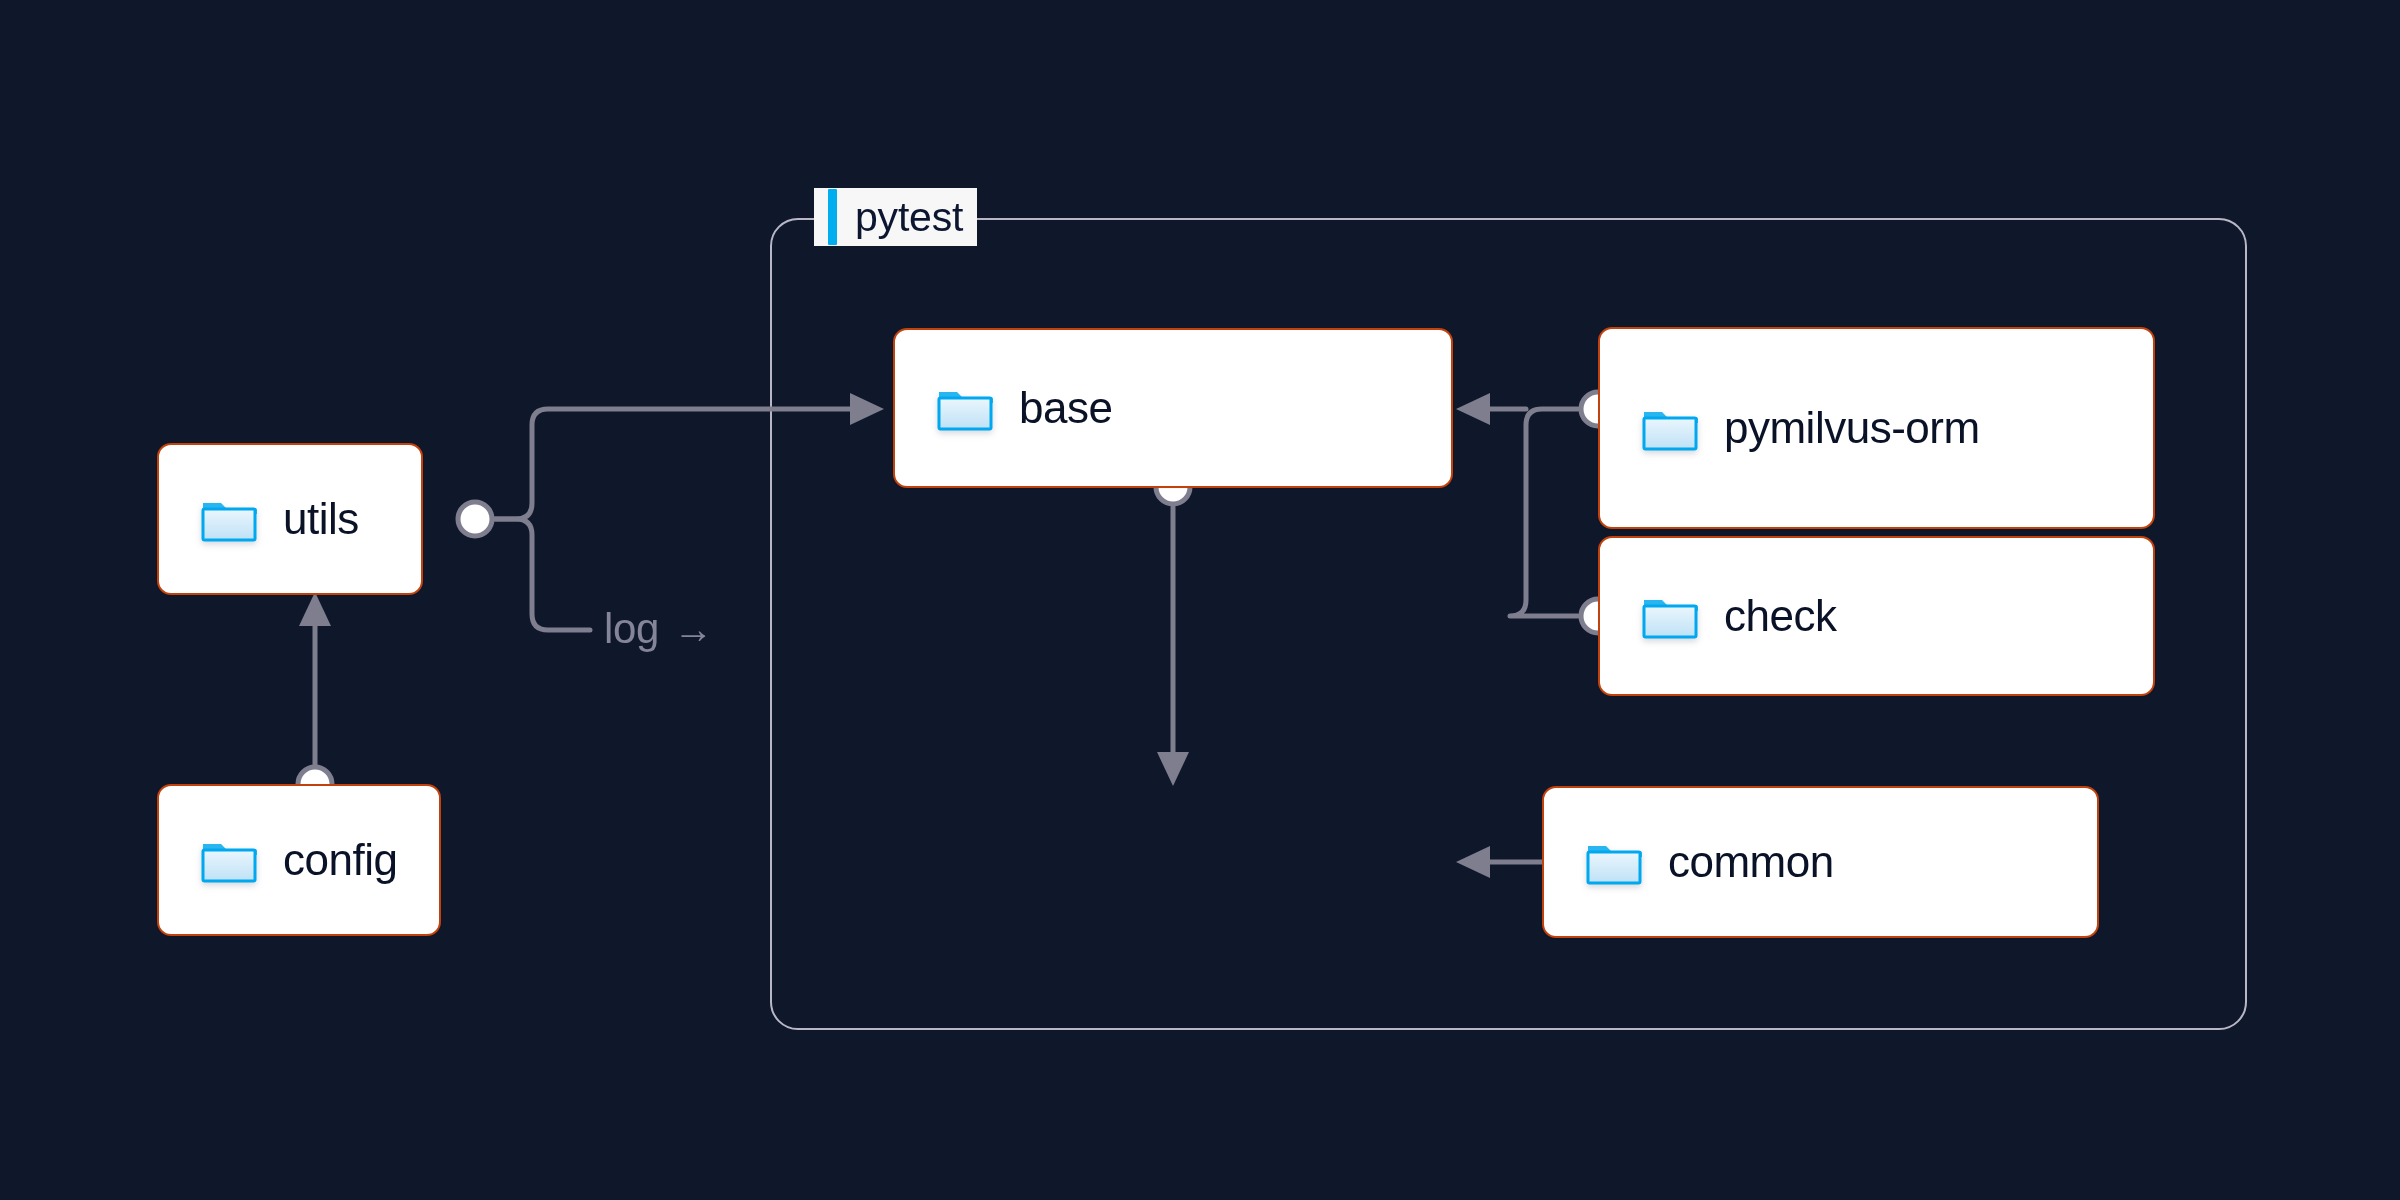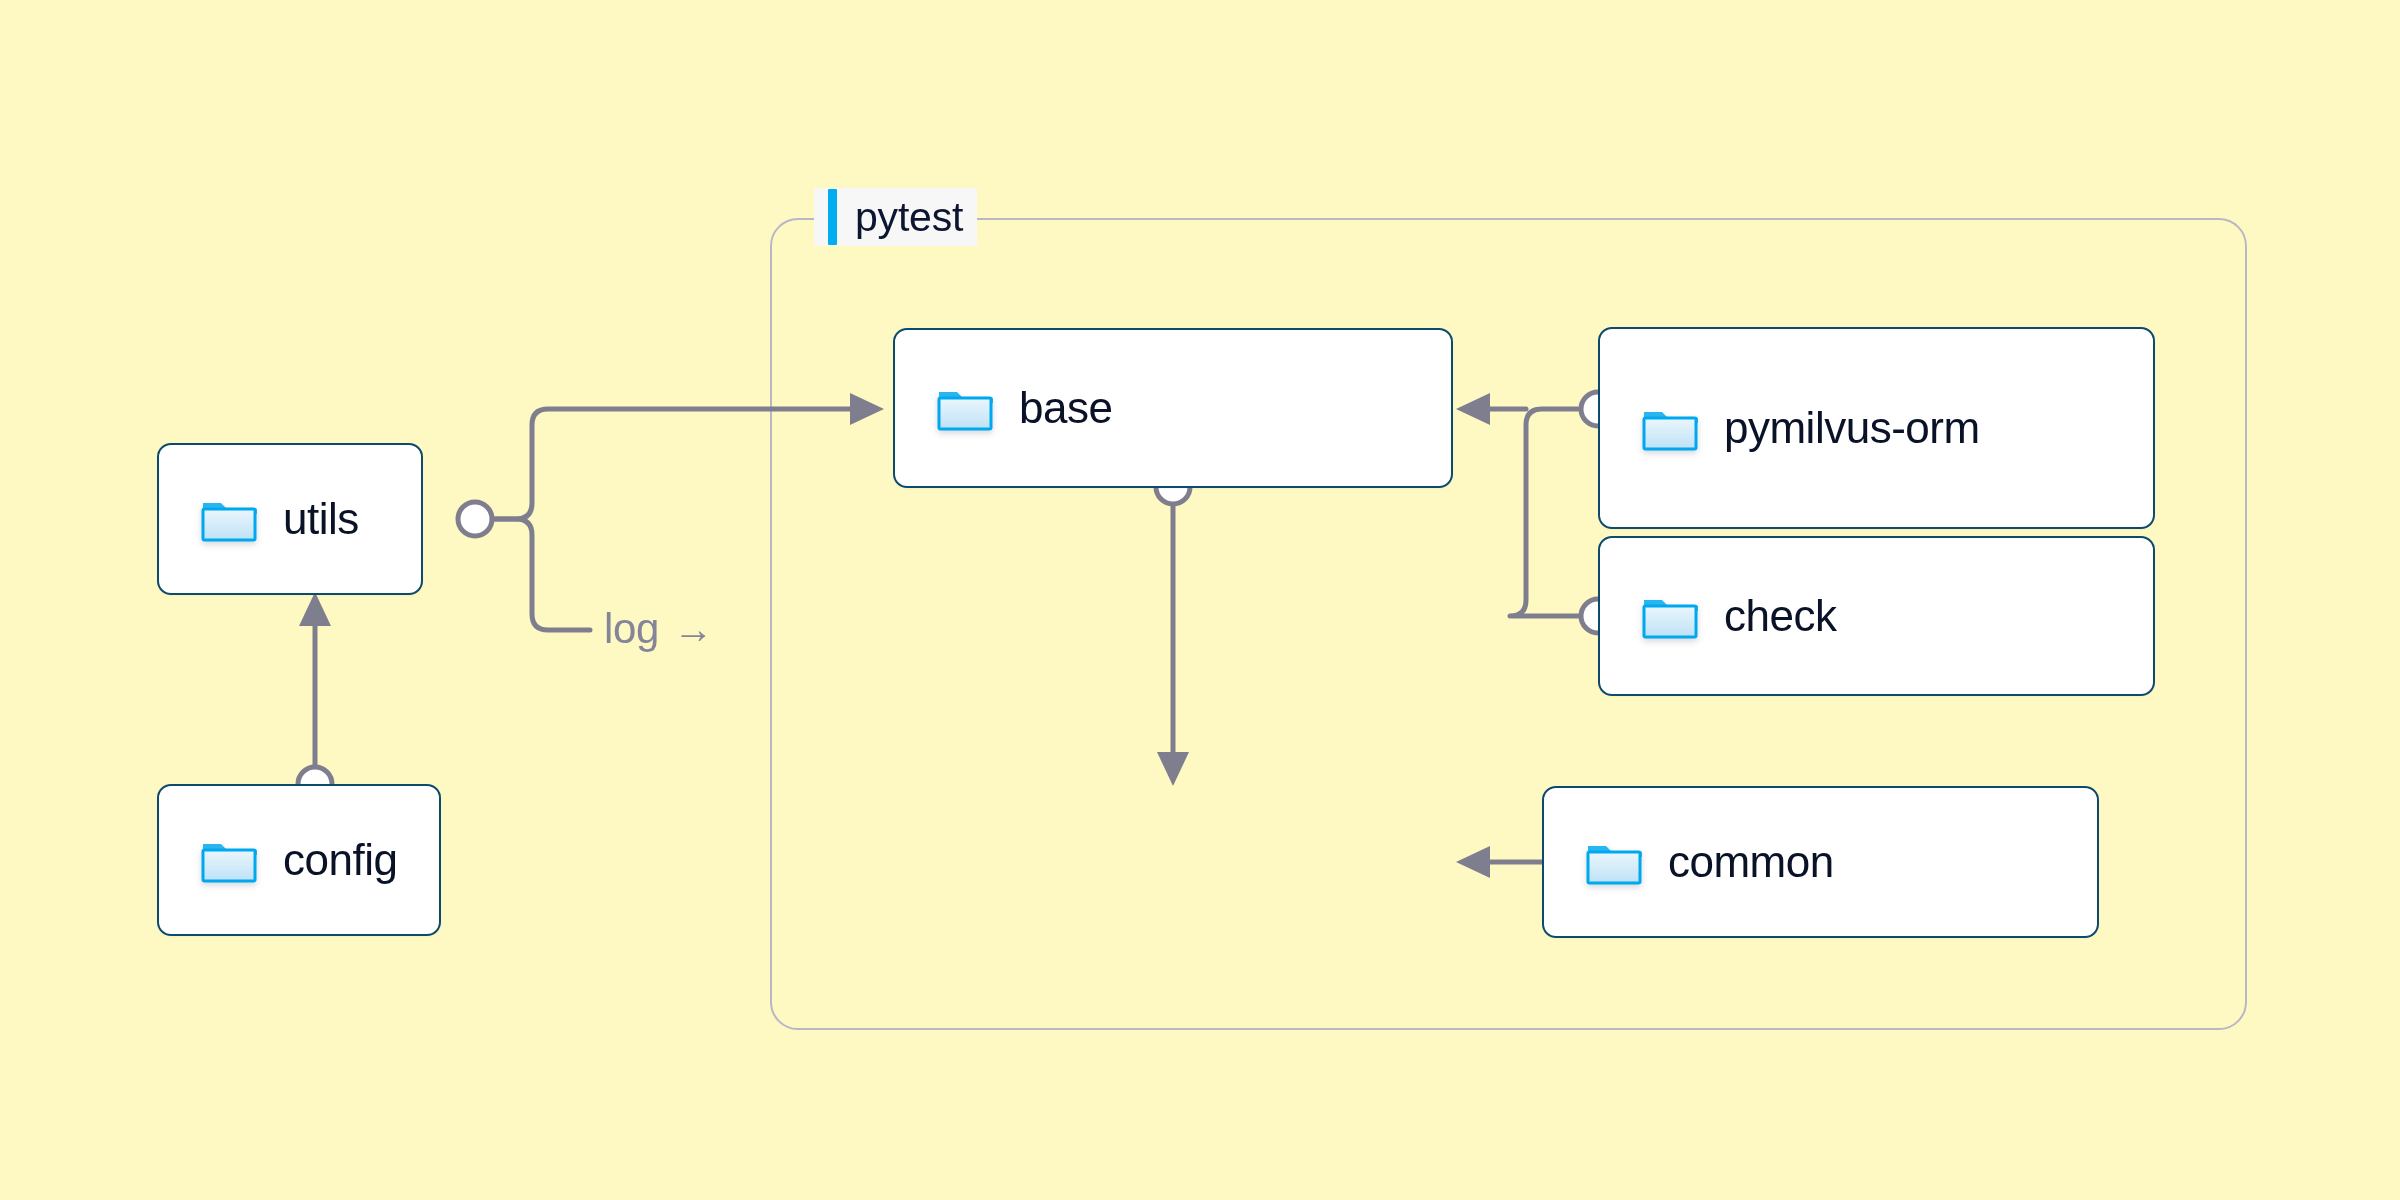--- a/index.html
+++ b/index.html
@@ -7,21 +7,21 @@
     padding: 0;
     background: #f7f7f7;
   }
   body {
     font-family: "Liberation Sans", sans-serif;
   }
   #canvas {
     position: relative;
     width: 2400px;
     height: 1200px;
-    background: #fef9c3;
+    background: #0f172a;
     overflow: hidden;
   }
   
   .group-box {
     position: absolute;
     border: 2px solid #b9b7c6;
     border-radius: 28px;
     background: transparent;
     box-sizing: border-box;
   }
@@ -45,21 +45,21 @@
     font-size: 41px;
     color: #0d1630;
     letter-spacing: -0.2px;
     white-space: nowrap;
   }
   
   .node {
     position: absolute;
     box-sizing: border-box;
     background: #ffffff;
-    border: 2px solid #0c4a6e;
+    border: 2px solid #c2410c;
     border-radius: 14px;
     display: flex;
     align-items: center;
     gap: 26px;
     padding-left: 42px;
     box-shadow: 0 1px 2px rgba(20,20,40,0.04);
   }
   .node-label {
     font-size: 44px;
     color: #0a1228;

